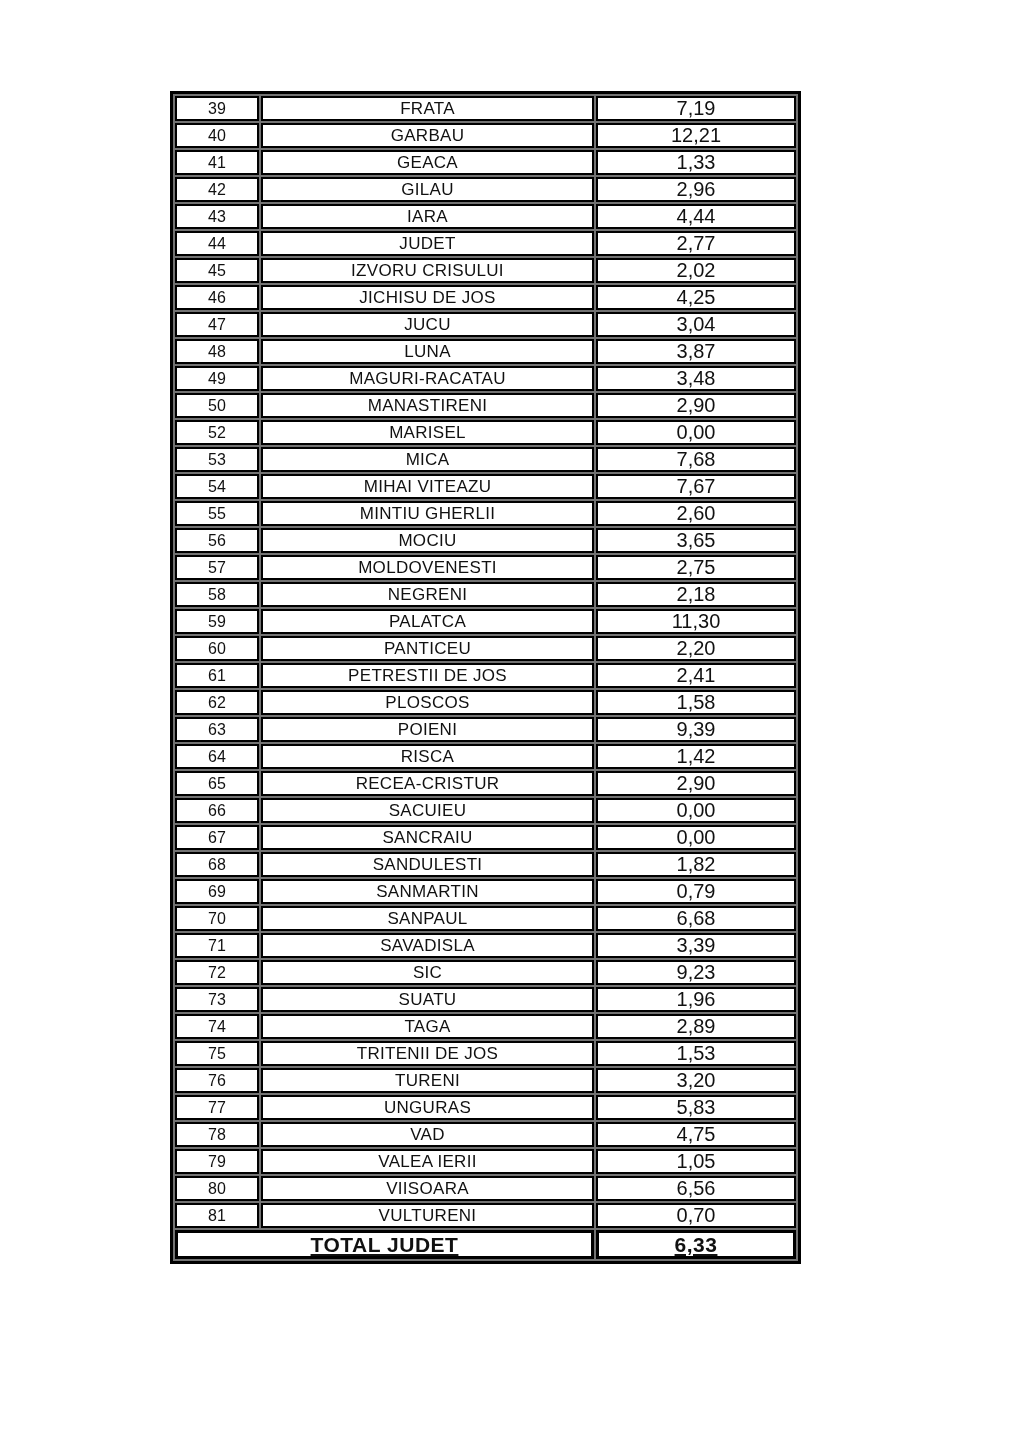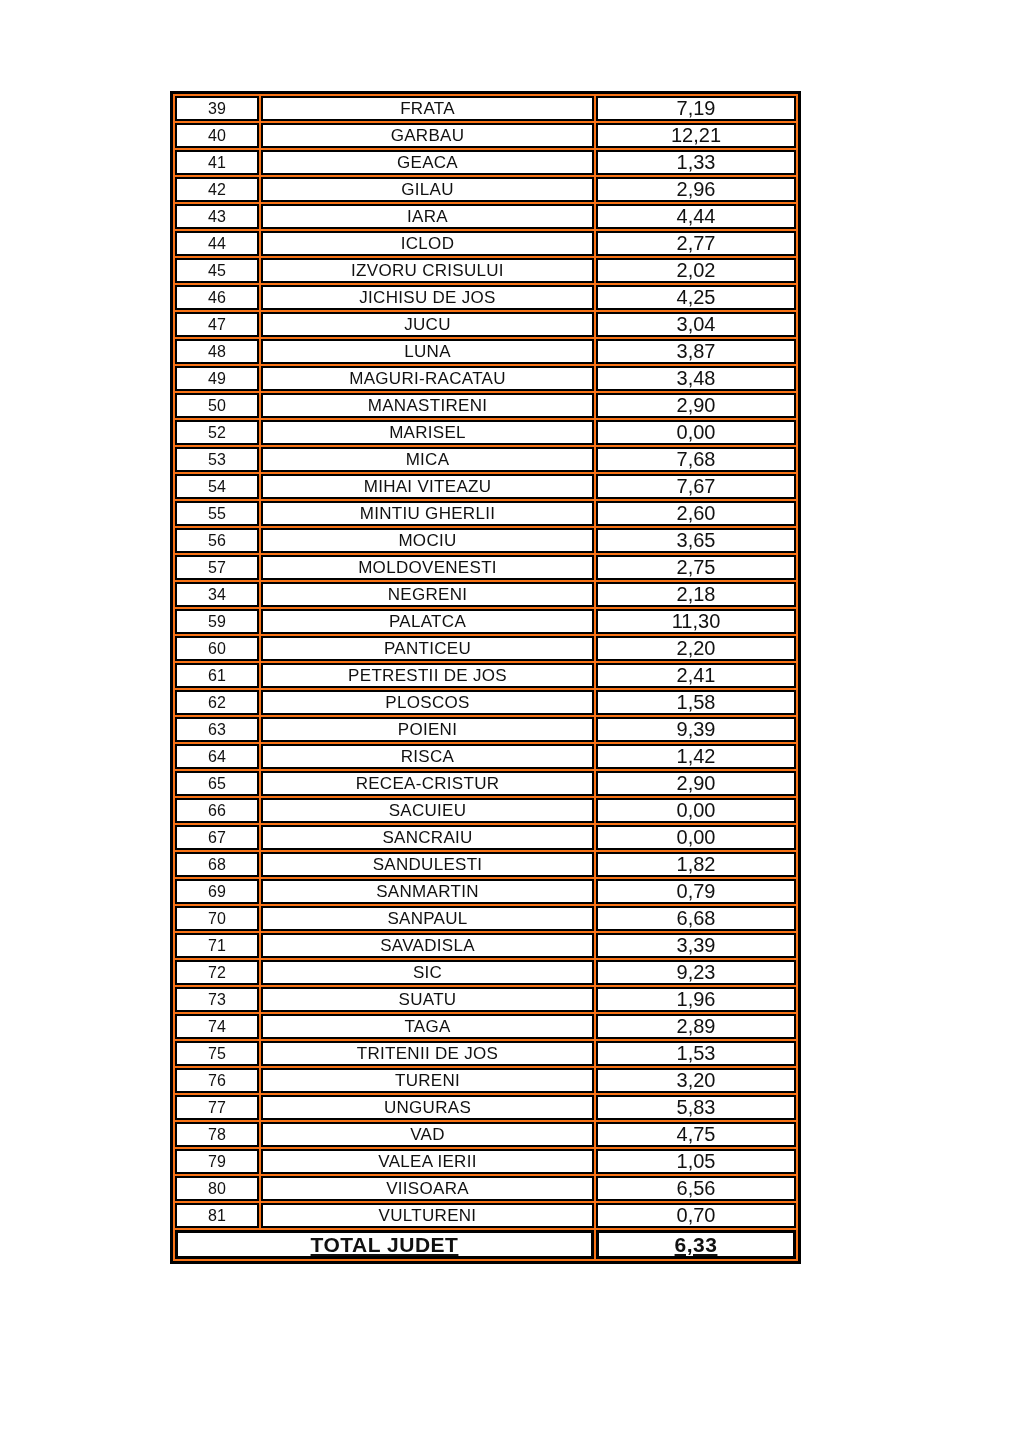--- a/index.html
+++ b/index.html
@@ -22,21 +22,21 @@
     background: #ffffff;
   }
   table.data-table {
     position: absolute;
     left: 170px;
     top: 91px;
     width: 631px;
     border-collapse: separate;
     border-spacing: 2px;
     border: 3px solid #000000;
-    background: #f97316;
+    background: #737373;
     table-layout: fixed;
   }
   table.data-table td {
     box-sizing: border-box;
     border: 2px solid #000000;
     background: #ffffff;
     text-align: center;
     vertical-align: middle;
     padding: 0;
     height: 25px;
@@ -88,21 +88,21 @@
           <td class="col-name">GILAU</td>
           <td class="col-value">2,96</td>
         </tr>
         <tr>
           <td class="col-no">43</td>
           <td class="col-name">IARA</td>
           <td class="col-value">4,44</td>
         </tr>
         <tr>
           <td class="col-no">44</td>
-          <td class="col-name">ICLOD</td>
+          <td class="col-name">JUDET</td>
           <td class="col-value">2,77</td>
         </tr>
         <tr>
           <td class="col-no">45</td>
           <td class="col-name">IZVORU CRISULUI</td>
           <td class="col-value">2,02</td>
         </tr>
         <tr>
           <td class="col-no">46</td>
           <td class="col-name">JICHISU DE JOS</td>
@@ -152,21 +152,21 @@
           <td class="col-no">56</td>
           <td class="col-name">MOCIU</td>
           <td class="col-value">3,65</td>
         </tr>
         <tr>
           <td class="col-no">57</td>
           <td class="col-name">MOLDOVENESTI</td>
           <td class="col-value">2,75</td>
         </tr>
         <tr>
-          <td class="col-no">34</td>
+          <td class="col-no">58</td>
           <td class="col-name">NEGRENI</td>
           <td class="col-value">2,18</td>
         </tr>
         <tr>
           <td class="col-no">59</td>
           <td class="col-name">PALATCA</td>
           <td class="col-value">11,30</td>
         </tr>
         <tr>
           <td class="col-no">60</td>

